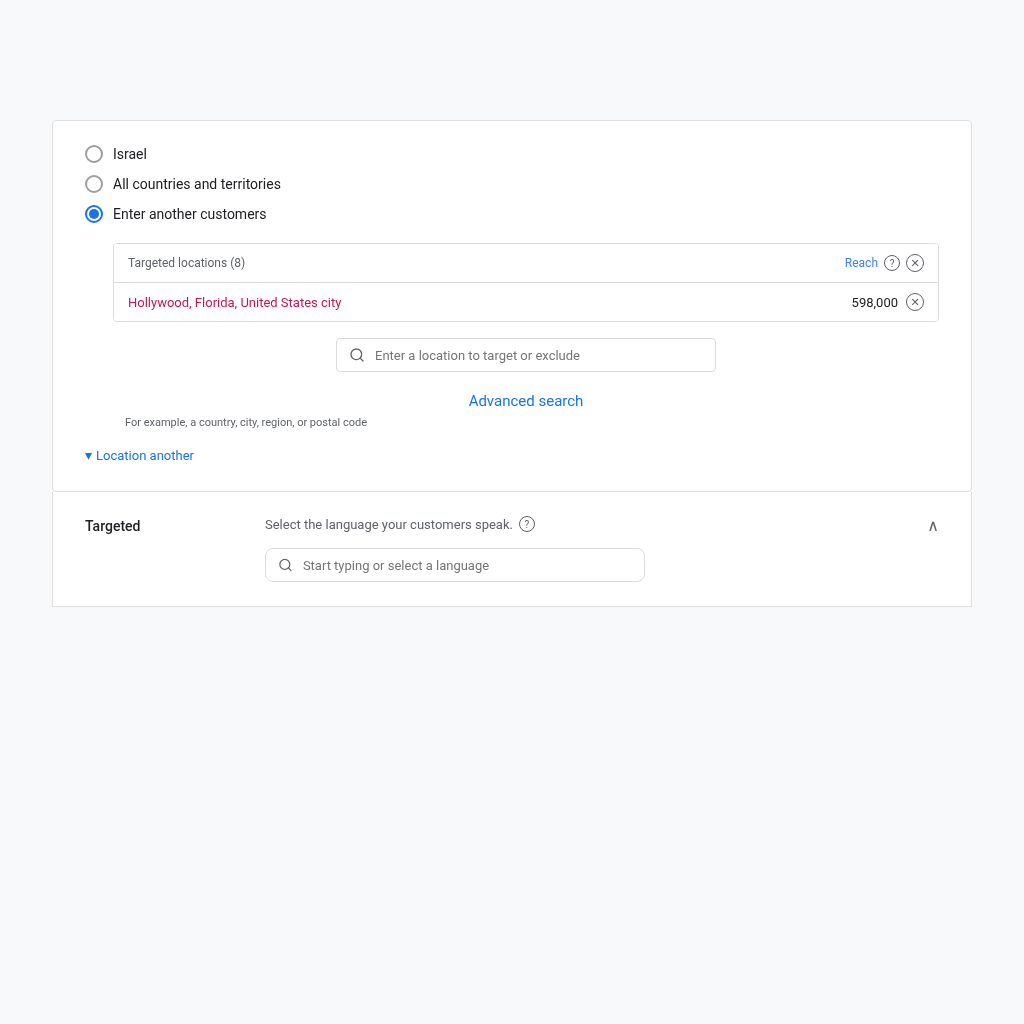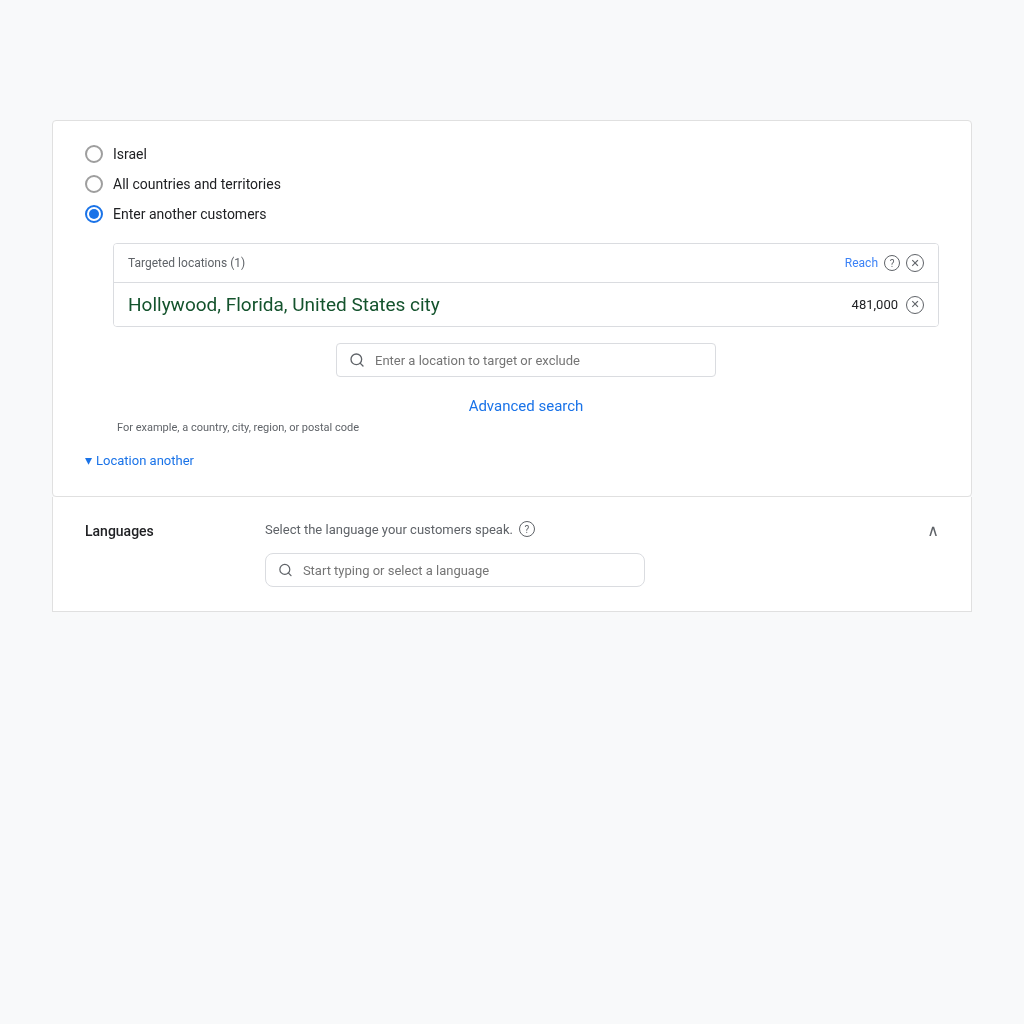--- a/index.html
+++ b/index.html
@@ -139,22 +139,22 @@
 
     .location-row {
       display: flex;
       justify-content: space-between;
       align-items: center;
       padding: 10px 14px;
       background: #fff;
     }
 
     .location-name {
-      font-size: 19px;
-      color: #14532d;
+      font-size: 13px;
+      color: #be185d;
     }
 
     .reach-value-group {
       display: flex;
       align-items: center;
       gap: 8px;
     }
 
     .reach-value {
       font-size: 13px;
@@ -204,21 +204,21 @@
       font-size: 15px;
       color: #1a73e8;
       cursor: pointer;
       text-decoration: none;
       white-space: nowrap;
     }
 
     .search-hint {
       font-size: 11px;
       color: #5f6368;
-      margin-left: 4px;
+      margin-left: 12px;
       margin-top: 6px;
     }
 
     
     .location-options-toggle {
       display: flex;
       align-items: center;
       gap: 4px;
       margin-top: 18px;
       cursor: pointer;
@@ -322,31 +322,31 @@
 
       <label class="radio-item">
         <div class="radio-circle checked"></div>
         <span class="radio-label">Enter another customers</span>
       </label>
 
     </div>
 
     <div class="location-panel">
       <div class="location-header-row">
-        <span class="targeted-locations-label">Targeted locations (1)</span>
+        <span class="targeted-locations-label">Targeted locations (8)</span>
         <div class="reach-group">
           <span class="reach-text">Reach</span>
           <span class="help-icon">?</span>
           <span class="close-icon">✕</span>
         </div>
       </div>
       <div class="location-row">
         <span class="location-name">Hollywood, Florida, United States city</span>
         <div class="reach-value-group">
-          <span class="reach-value">481,000</span>
+          <span class="reach-value">598,000</span>
           <span class="close-icon">✕</span>
         </div>
       </div>
     </div>
 
     <div class="search-container">
       <div class="search-row">
         <div class="search-box-wrapper">
           <svg class="search-icon-svg" width="16" height="16" viewBox="0 0 24 24" fill="none" stroke="#5f6368" stroke-width="2" stroke-linecap="round" stroke-linejoin="round">
             <circle cx="11" cy="11" r="8"></circle>
@@ -361,21 +361,21 @@
 
     <div class="location-options-toggle">
       <span class="chevron-icon">▾</span>
       <span>Location another</span>
     </div>
 
   </div>
 
   <div class="languages-card">
     <div class="languages-label-col">
-      <span class="languages-label">Languages</span>
+      <span class="languages-label">Targeted</span>
     </div>
     <div class="languages-content-col">
       <div class="languages-header">
         <div class="languages-desc-row" style="flex:1;">
           <span class="languages-desc">Select the language your customers speak.</span>
           <span class="help-icon">?</span>
         </div>
         <span class="collapse-icon">∧</span>
       </div>
       <div class="lang-search-box">

